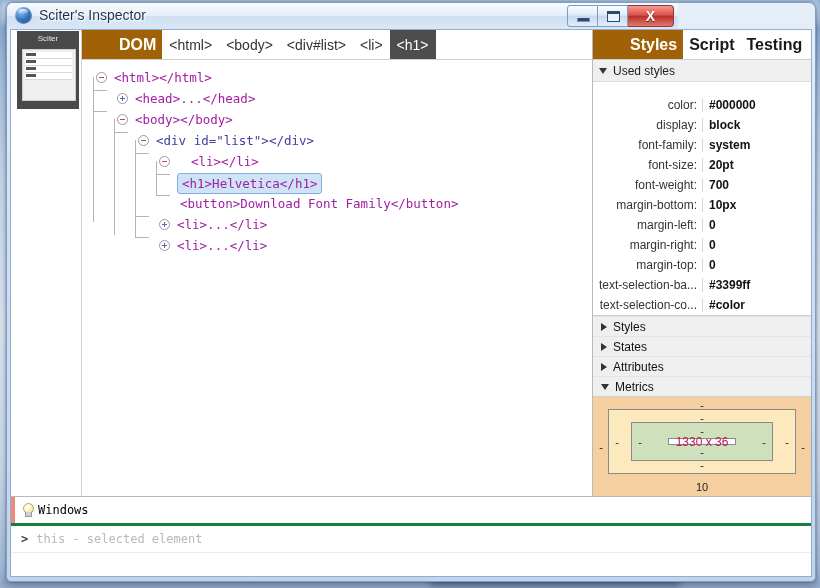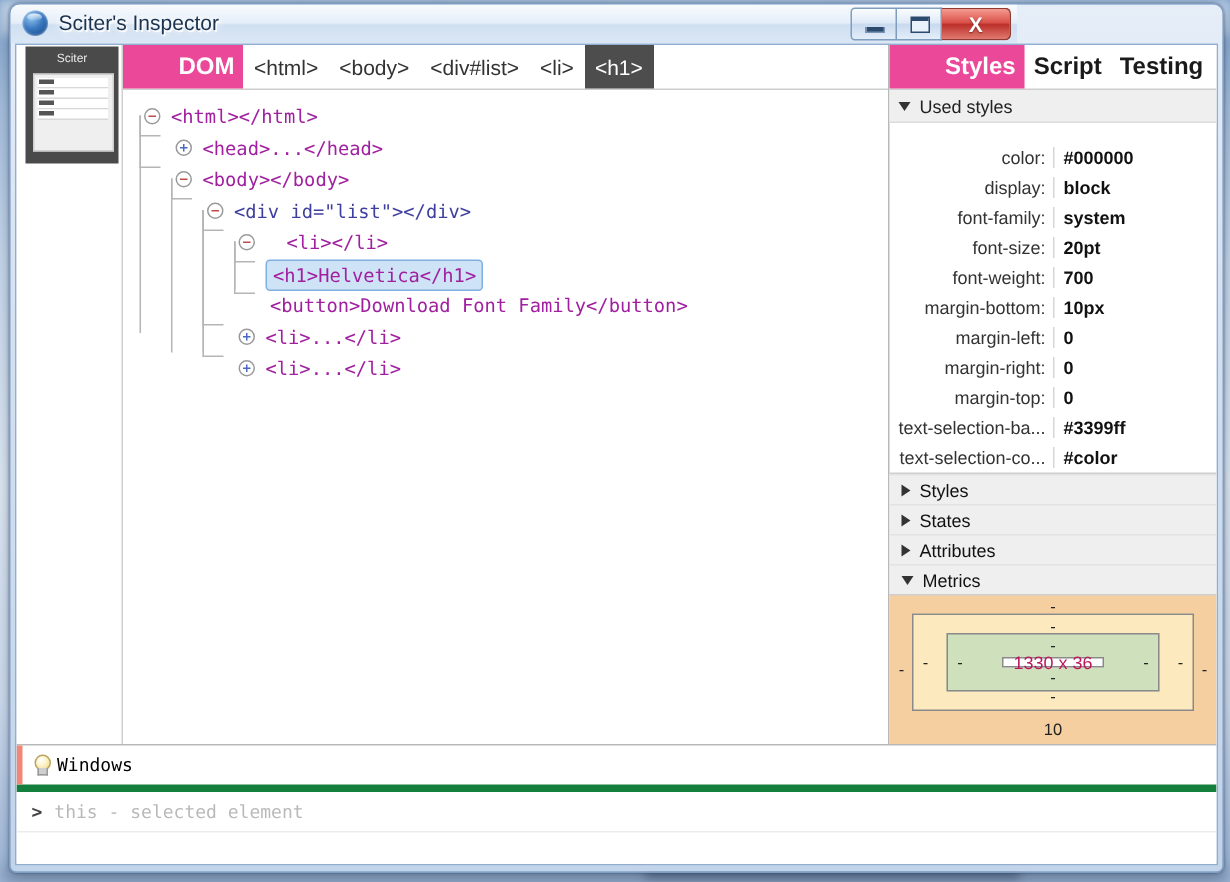--- a/index.html
+++ b/index.html
@@ -160,21 +160,21 @@
     position:absolute; left:0; top:0; right:0; height:29px;
     background:#ffffff; border-bottom:1px solid #cdcdcd;
     display:flex; align-items:stretch;
   }
   .mtab {
     display:flex; align-items:center; padding:0 6px;
     font-size:16px; font-weight:bold; color:#1a1a1a;
     font-family:"Liberation Sans",sans-serif;
     white-space:nowrap;
   }
-  .mtab.active { background:#ec4899; color:#ffffff;padding-left:37px; }
+  .mtab.active { background:#a16207; color:#ffffff;padding-left:37px; }
   .crumb {
     display:flex; align-items:center; padding:0 7px;
     font-size:14px; color:#333;
     font-family:"Liberation Sans",sans-serif;
     white-space:nowrap;
   }
   .crumb.active { background:#4d4d4d; color:#ffffff; }
 
   #tree {
     position:absolute; left:0; top:29px; right:0; bottom:0;
@@ -260,21 +260,21 @@
     font-family:"Liberation Sans",sans-serif;
   }
 
   
   #console {
     height:78px; border-top:1px solid #b9b9b9; background:#fff; position:relative;
     font-family:"DejaVu Sans Mono","Liberation Mono",monospace; font-size:12px;
   }
   #console-line1 {
     position:relative; height:26px; display:flex; align-items:center;
-    border-bottom:5px solid #15803d; padding-left:10px;
+    border-bottom:3px solid #15803d; padding-left:10px;
   }
   #console-accent { position:absolute; left:0; top:0; width:4px; height:26px; background:#f08878; }
   .bulb { width:13px; height:14px; position:relative; margin-right:4px; }
   .bulb-g {
     position:absolute; left:2px; top:0; width:9px; height:9px; border-radius:50%;
     background: radial-gradient(circle at 35% 30%, #ffffff 0%, #fdf3c8 45%, #e4cf82 100%);
     border:1px solid #b9a45e;
   }
   .bulb-b {
     position:absolute; left:4px; top:9px; width:5px; height:4px;

